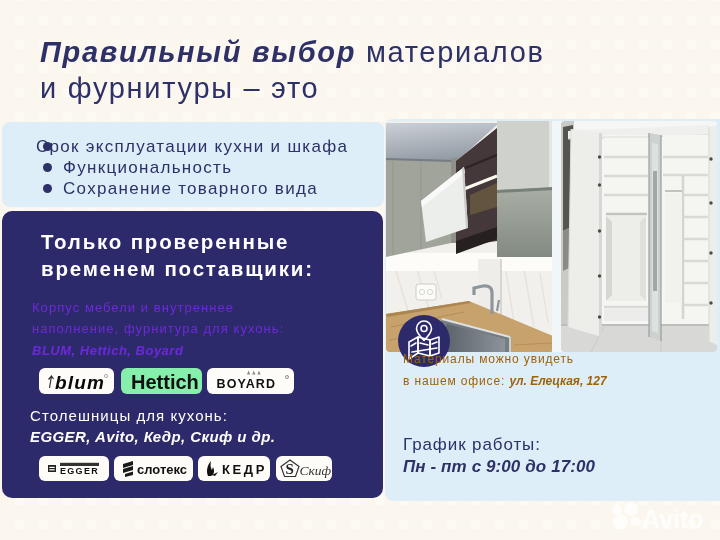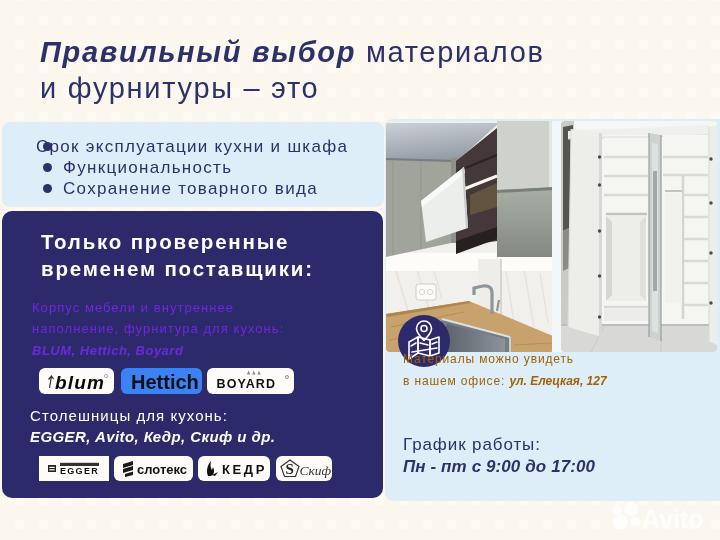--- a/index.html
+++ b/index.html
@@ -42,37 +42,37 @@
 <div class="abs" style="left:32px;top:296.5px;font-size:13px;line-height:21.5px;color:#6d28d9;letter-spacing:1.05px">Корпус мебели и внутреннее<br>наполнение, фурнитура для кухонь:<br><span class="bi" style="letter-spacing:0.5px">BLUM, Hettich, Boyard</span></div>
 
 <div class="abs" style="left:39px;top:368px;width:75px;height:26px;background:#fdfcf8;border-radius:6px">
   <svg width="75" height="26" viewBox="0 0 75 26" xmlns="http://www.w3.org/2000/svg">
     <path d="M10.5 20 L12.5 8 M9.5 11.5 L12.5 8 L14.5 11" stroke="#333" stroke-width="1.2" fill="none"></path>
     <text x="16" y="20.5" font-family="Liberation Sans" font-size="19" font-weight="bold" font-style="italic" fill="#0a0a0a" letter-spacing="1.2">blum</text>
     <circle cx="67" cy="8" r="1.6" fill="none" stroke="#999" stroke-width="0.8"></circle>
   </svg>
 </div>
 
-<div class="abs" style="left:121px;top:368px;width:81px;height:26px;background:#3b82f6;border-radius:6px">
+<div class="abs" style="left:121px;top:368px;width:81px;height:26px;background:#86efac;border-radius:6px">
   <svg width="81" height="26" viewBox="0 0 81 26" xmlns="http://www.w3.org/2000/svg">
     <text x="10" y="20.5" font-family="Liberation Sans" font-size="20" font-weight="bold" fill="#111">Hettich</text>
   </svg>
 </div>
 
 <div class="abs" style="left:207px;top:368px;width:87px;height:26px;background:#fdfcf8;border-radius:6px">
   <svg width="87" height="26" viewBox="0 0 87 26" xmlns="http://www.w3.org/2000/svg">
     <path d="M40 6.5 l1.6-4 1.6 4 z M45.2 6.5 l1.6-4 1.6 4 z M50.4 6.5 l1.6-4 1.6 4 z" fill="#8a8a8a"></path>
     <text x="9.5" y="19.5" font-family="Liberation Sans" font-size="12.5" font-weight="bold" fill="#111" letter-spacing="1.1">BOYARD</text>
     <circle cx="80" cy="9" r="1.5" fill="none" stroke="#777" stroke-width="0.8"></circle>
   </svg>
 </div>
 
 <div class="abs" style="left:30px;top:404.5px;font-size:15px;line-height:21.5px;color:#fff;letter-spacing:1.05px">Столешницы для кухонь:<br><span class="bi" style="letter-spacing:0.42px">EGGER, Avito, Кедр, Скиф и др.</span></div>
 
-<div class="abs" style="left:39px;top:456px;width:70px;height:25px;background:#fdfcf8;border-radius:0">
+<div class="abs" style="left:39px;top:456px;width:70px;height:25px;background:#fdfcf8;border-radius:6px">
   <svg width="70" height="25" viewBox="0 0 70 25" xmlns="http://www.w3.org/2000/svg">
     <rect x="9" y="9" width="8" height="7" fill="#222"></rect>
     <rect x="10.3" y="10.8" width="5.4" height="1.2" fill="#fff"></rect>
     <rect x="10.3" y="13.2" width="5.4" height="1.2" fill="#fff"></rect>
     <rect x="21" y="6.8" width="39" height="3.2" fill="#333"></rect>
     <text x="21" y="17.5" font-family="Liberation Sans" font-size="9" font-weight="bold" fill="#111" letter-spacing="1.3">EGGER</text>
   </svg>
 </div>
 
 <div class="abs" style="left:114px;top:456px;width:79px;height:25px;background:#fdfcf8;border-radius:6px">

